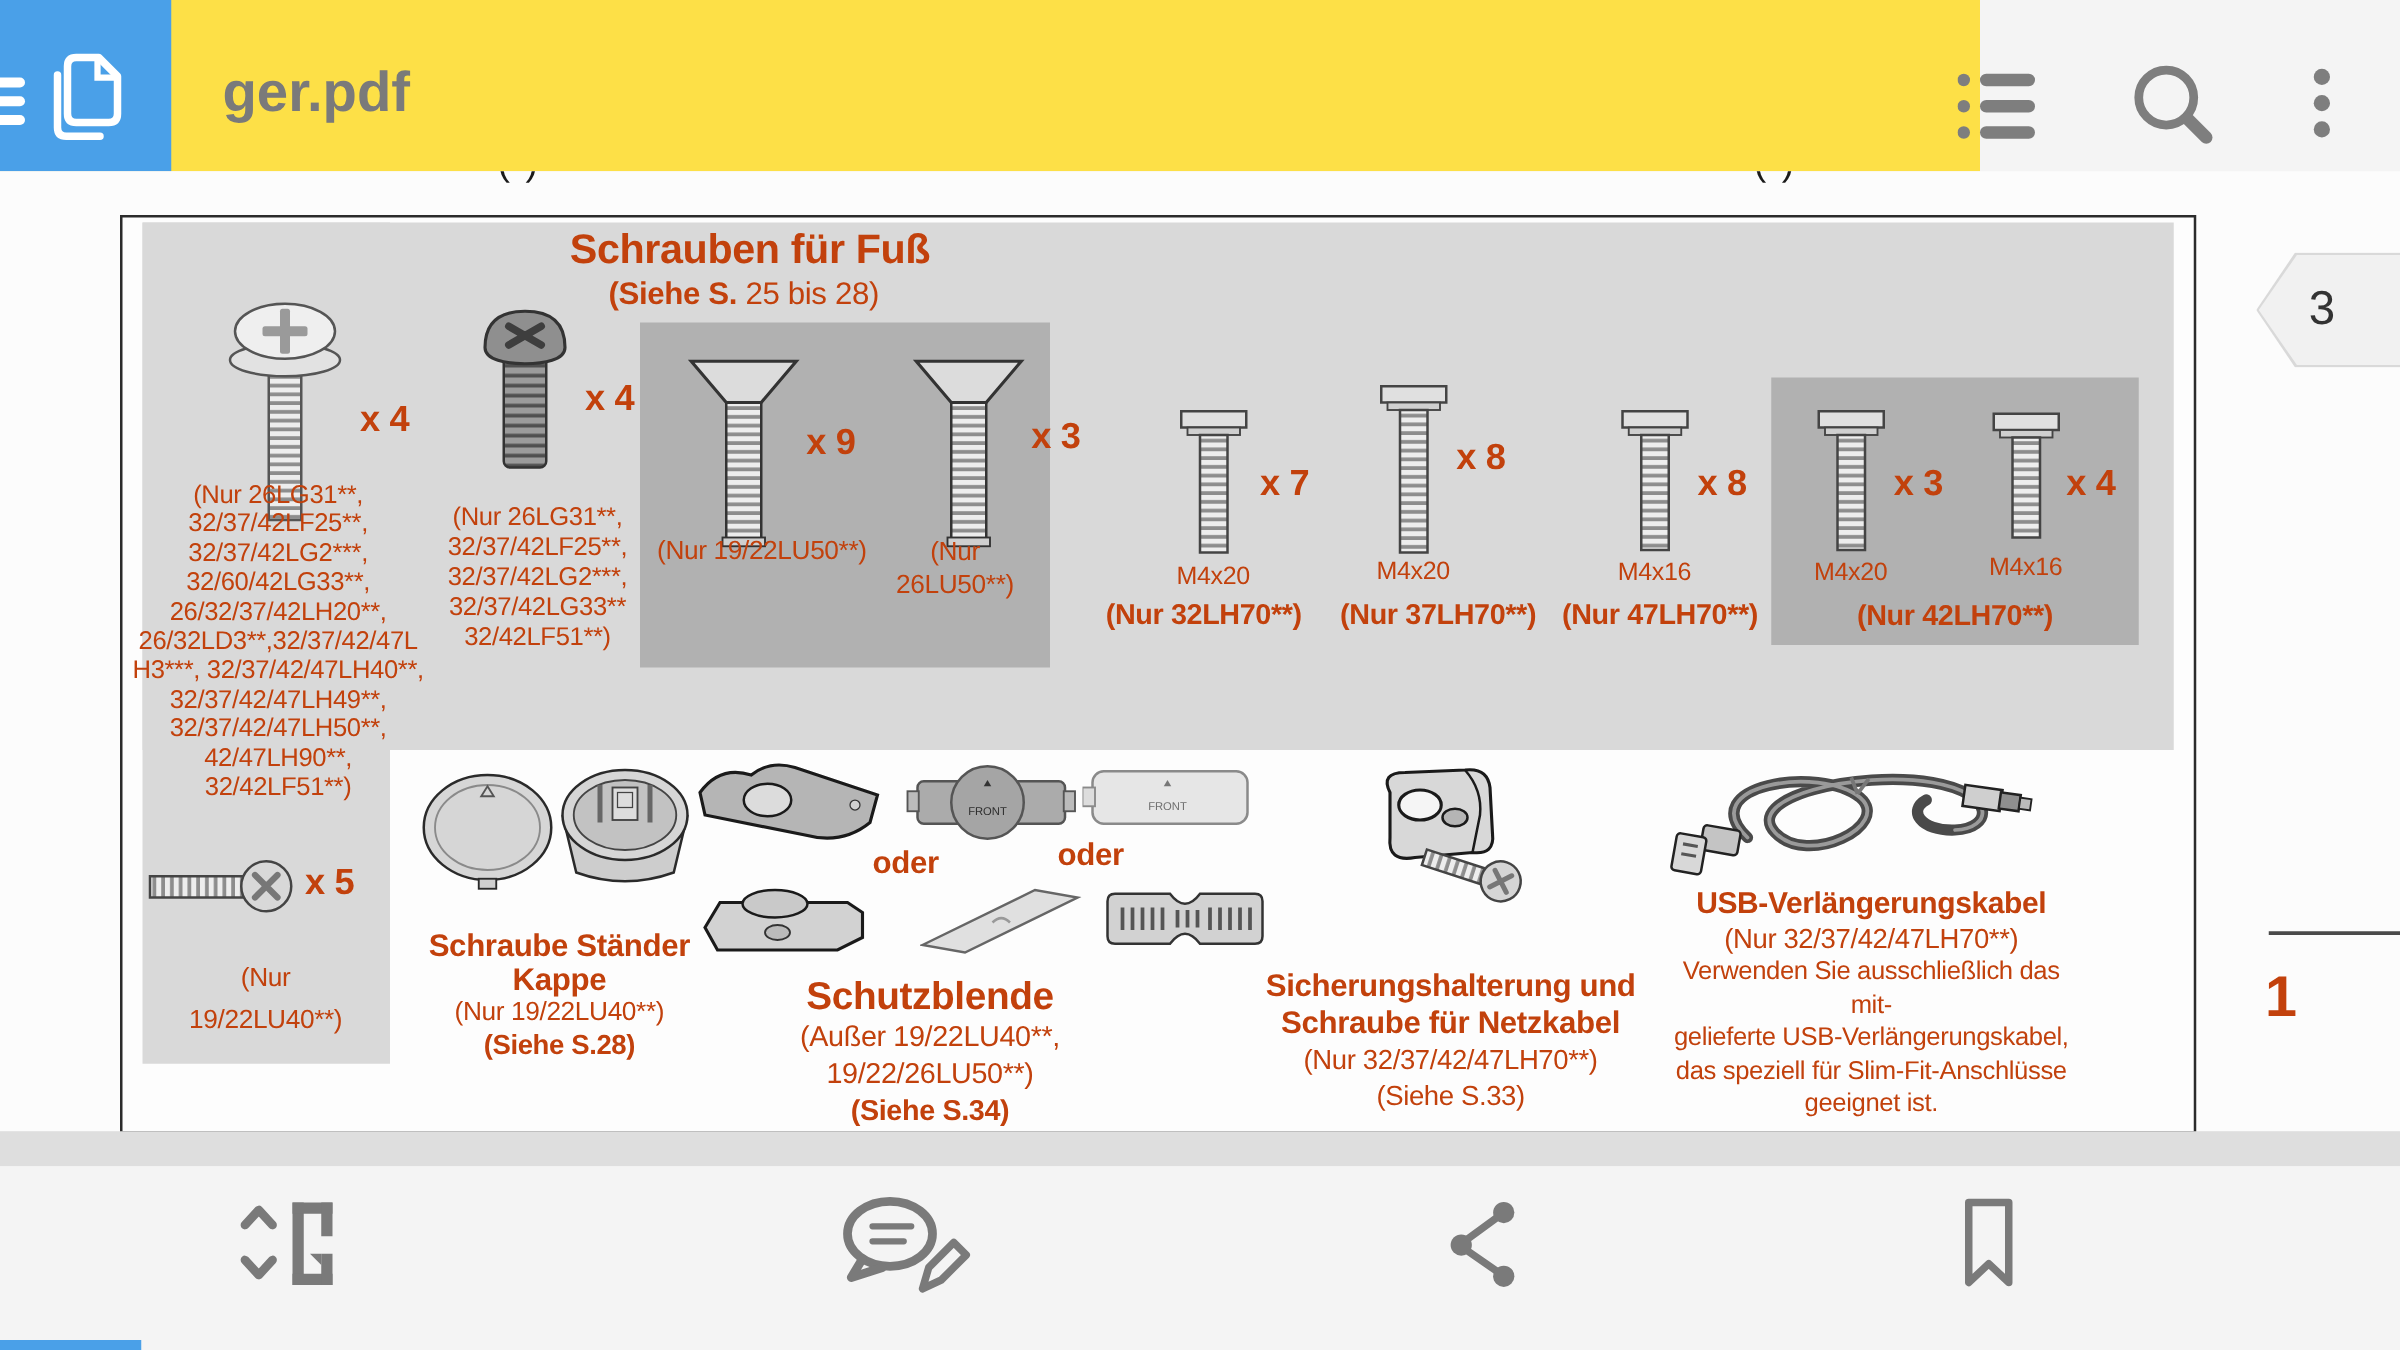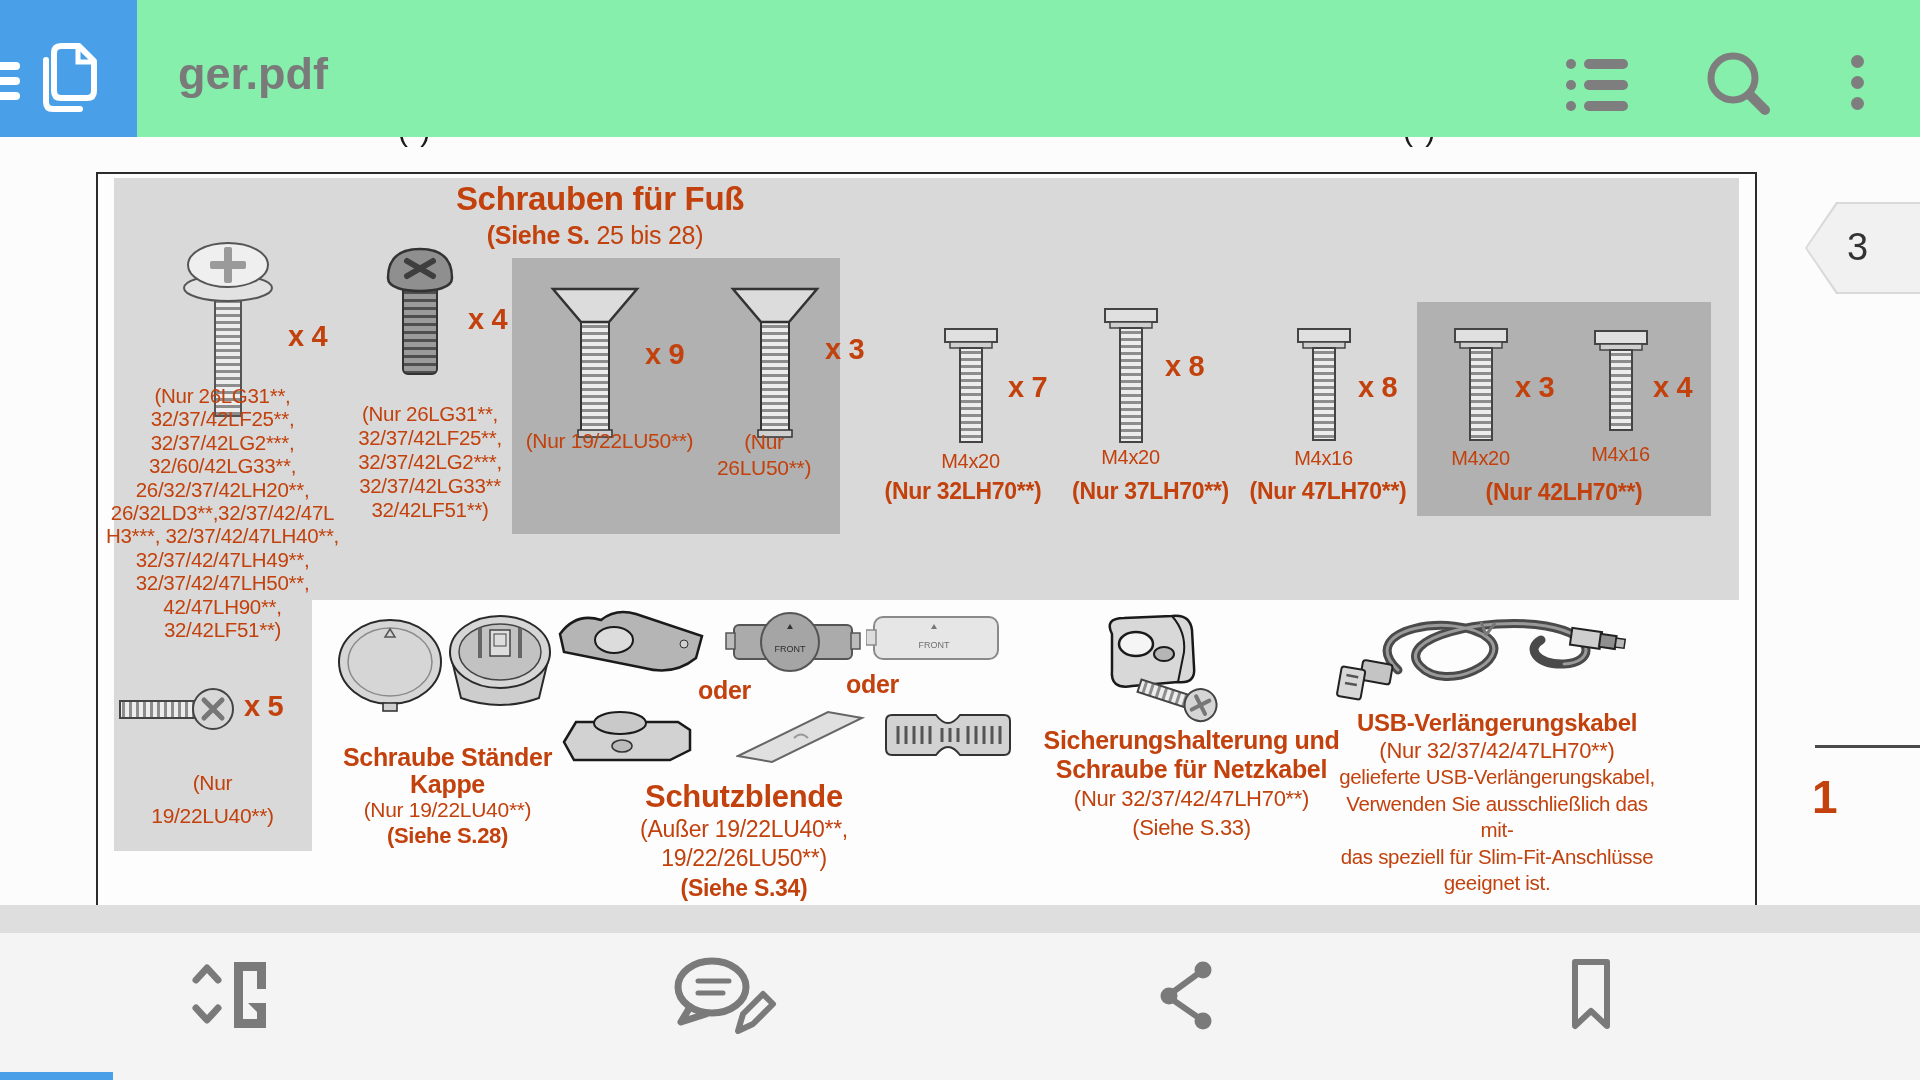--- a/index.html
+++ b/index.html
@@ -33,21 +33,21 @@
         <rect width="8" height="8" fill="#9b9b9b"></rect>
           <rect y="5" width="8" height="3" fill="#4f4f4f"></rect>
       </pattern>
       <pattern id="thrH" width="7" height="8" patternUnits="userSpaceOnUse">
         <rect width="7" height="8" fill="#ededed"></rect>
           <rect x="4" width="3" height="8" fill="#8d8d8d"></rect>
       </pattern>
     </defs>
   </svg>
 
-  <div class="abs" style="left:0;top:0;width:1920px;height:137px;background:#86efac;">
+  <div class="abs" style="left:0;top:0;width:1584px;height:137px;background:#fde047;">
     <div class="abs" style="left:0;top:0;width:137px;height:137px;background:#4aa0e8;">
       <div class="hbar" style="top:62px;"></div>
       <div class="hbar" style="top:77px;"></div>
       <div class="hbar" style="top:92px;"></div>
       <svg class="abs" style="left:36px;top:40px;" width="66" height="76" viewBox="0 0 66 76">
         <path d="M10,20 V62 Q10,69 17,69 H44" fill="none" stroke="#fff" stroke-width="6" stroke-linecap="round"></path>
         <path d="M25,6 H43 L58,21 V51 Q58,58 51,58 H25 Q18,58 18,51 V13 Q18,6 25,6 Z" fill="#4aa0e8" stroke="#fff" stroke-width="6" stroke-linejoin="round"></path>
         <path d="M42,7 V22 H57" fill="none" stroke="#fff" stroke-width="5"></path>
       </svg>
     </div>
@@ -266,21 +266,21 @@
     <path d="M36,22 Q28,6 48,6 L96,4 Q114,2 116,18 L118,55 Q120,72 102,70 L56,74 Q34,78 36,58 Z" fill="#d8d8d8" stroke="#1a1a1a" stroke-width="2.5"></path>
     <path d="M96,4 Q110,20 108,40 L102,70" fill="none" stroke="#1a1a1a" stroke-width="2"></path>
     <ellipse cx="60" cy="32" rx="17" ry="12" fill="#f5f5f5" stroke="#1a1a1a" stroke-width="2.5"></ellipse>
     <ellipse cx="88" cy="42" rx="10" ry="7" fill="#b5b5b5" stroke="#1a1a1a" stroke-width="2"></ellipse>
     <g transform="translate(68,60) rotate(18)">
       <rect x="0" y="8" width="52" height="13" fill="url(#thrH)" stroke="#444" stroke-width="2"></rect>
       <circle cx="64" cy="14" r="16" fill="#d5d5d5" stroke="#444" stroke-width="2"></circle>
       <path d="M57,7 L71,21 M71,7 L57,21" stroke="#777" stroke-width="4" stroke-linecap="round"></path>
     </g>
   </svg>
-  <div class="abs ctr" style="left:1008px;top:726px;width:305px;margin-left:31px;">
+  <div class="abs ctr" style="left:1008px;top:775px;width:305px;">
     <div class="doc b" style="font-size:25px;line-height:29px;">Sicherungshalterung und</div>
     <div class="doc b" style="font-size:25px;line-height:29px;">Schraube für Netzkabel</div>
     <div class="doc" style="font-size:22px;line-height:29px;">(Nur 32/37/42/47LH70**)</div>
     <div class="doc" style="font-size:22px;line-height:29px;">(Siehe S.33)</div>
   </div>
 
   <svg class="abs" style="left:1336px;top:608px;" width="300" height="98" viewBox="0 0 300 98">
     <path d="M62,62 C18,20 120,4 152,30 C178,52 110,86 84,58 C58,30 150,8 210,18 C262,27 258,55 228,56 C200,57 190,40 205,32" fill="none" stroke="#4a4a4a" stroke-width="9" stroke-linecap="round"></path>
     <path d="M62,62 C18,20 120,4 152,30 C178,52 110,86 84,58 C58,30 150,8 210,18 C262,27 258,55 228,56" fill="none" stroke="#9a9a9a" stroke-width="3" stroke-linecap="round"></path>
     <path d="M150,27 l-5,-13 M150,27 l9,-12" stroke="#777" stroke-width="3"></path>
@@ -292,22 +292,22 @@
     <g transform="translate(238,8) rotate(8)">
       <rect x="0" y="12" width="30" height="17" fill="#cfcfcf" stroke="#222" stroke-width="2"></rect>
       <rect x="29" y="14" width="16" height="13" fill="#8f8f8f" stroke="#222" stroke-width="2"></rect>
       <rect x="45" y="16" width="9" height="9" fill="#bbb" stroke="#222" stroke-width="1.5"></rect>
     </g>
   </svg>
   <div class="abs ctr" style="left:1332px;top:708px;width:330px;">
     <div class="doc b" style="font-size:24px;line-height:29px;">USB-Verlängerungskabel</div>
     <div class="doc" style="font-size:22px;line-height:27px;">(Nur 32/37/42/47LH70**)</div>
     <div class="doc" style="font-size:20.5px;line-height:26.5px;">
+        <div>Verwenden Sie ausschließlich das mit-</div>
         <div>gelieferte USB-Verlängerungskabel,</div>
-        <div>Verwenden Sie ausschließlich das mit-</div>
         <div>das speziell für Slim-Fit-Anschlüsse</div>
         <div>geeignet ist.</div>
       </div>
   </div>
 
   <div class="abs tabouter" style="left:1805px;top:202px;width:115px;height:92px;">
     <div class="tabinner"></div>
     <div class="abs" style="left:42px;top:24px;font-size:38px;color:#333;">3</div>
   </div>
   <div class="abs" style="left:1815px;top:745px;width:105px;height:3px;background:#4a4a4a;"></div>

